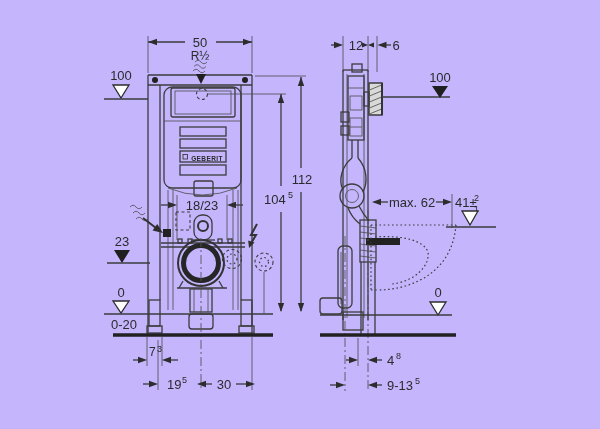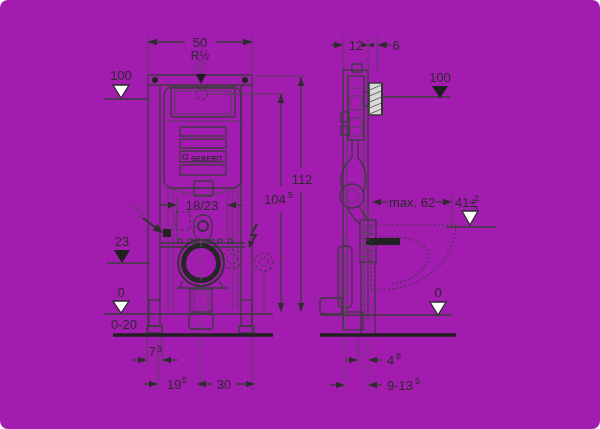--- a/index.html
+++ b/index.html
@@ -1,17 +1,17 @@
 <!DOCTYPE html>
 <html><head>
 <meta charset="utf-8">
 <style>
   html,body{margin:0;padding:0;background:#fff;}
-  .canvas{width:600px;height:429px;background:#a21caf;position:relative;overflow:hidden;
-          font-family:"Liberation Sans", sans-serif;border-radius:8px;}
+  .canvas{width:600px;height:429px;background:#c4b5fd;position:relative;overflow:hidden;
+          font-family:"Liberation Sans", sans-serif;}
   svg{display:block;}
   .s  {stroke:#3c3c3c;stroke-width:1.3;fill:none;}
   .t  {stroke:#4a4a4a;stroke-width:0.8;fill:none;}
   .d2 {stroke:#333333;stroke-width:2;fill:none;}
   .d5 {stroke:#262626;stroke-width:5;fill:none;}
   .k  {stroke:#222222;stroke-width:3.5;fill:none;}
   .dash{stroke:#3c3c3c;stroke-width:1.1;fill:none;stroke-dasharray:3 2.5;}
   .dd {stroke:#555555;stroke-width:0.9;fill:none;stroke-dasharray:9 3 2 3;}
   .dot{stroke:#3c3c3c;stroke-width:1.2;fill:none;stroke-dasharray:1.6 2.6;}
   .arr{fill:#2d2d2d;stroke:none;}

